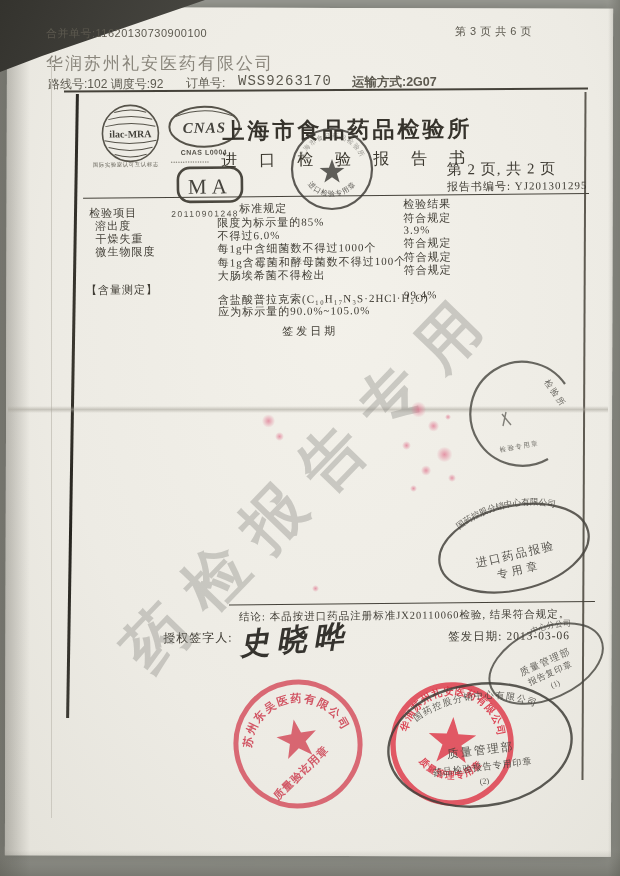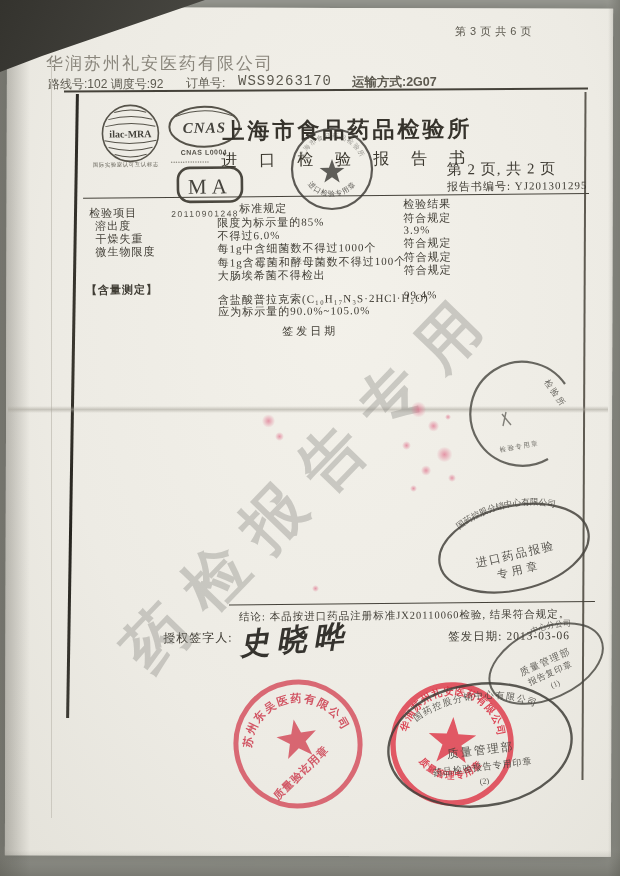--- a/index.html
+++ b/index.html
@@ -45,20 +45,21 @@
 
 <div class="stage">
 
   <div class="abs paper"></div>
 
   <div class="abs left-edge-shade"></div>
   <div class="abs dark-corner"></div>
   <div class="abs right-shade"></div>
   <div class="abs bottom-shade"></div>
 
+  <div class="t hdr hdr-sm" style="left:46px;top:26px;">合并单号:11620130730900100</div>
   <div class="t hdr hdr-sm" style="left:455px;top:24px;">第 3 页  共 6 页</div>
   <div class="t company" style="left:46px;top:52px;">华润苏州礼安医药有限公司</div>
   <div class="t hdr" style="left:48px;top:76px;font-size:12px;">路线号:102  调度号:92</div>
   <div class="t hdr" style="left:186px;top:75px;font-size:12px;">订单号:</div>
   <div class="t hdr mono" style="left:238px;top:73px;font-size:14px;letter-spacing:1px;">WSS9263170</div>
   <div class="t hdr" style="left:352px;top:74px;font-size:12.5px;font-weight:bold;">运输方式:2G07</div>
 
   <div class="abs rule" style="left:64px;top:89px;width:524px;height:2px;transform:rotate(-.35deg);"></div>
   <div class="abs" style="left:583px;top:92px;width:1.5px;height:688px;background:#5f5b52;transform:rotate(.25deg);"></div>
   <div class="abs fold-line" style="left:71px;top:94px;height:624px;"></div>
@@ -115,21 +116,21 @@
     </div>
     <div>
       <div class="t cell" style="left:150px;top:167px;">每1g含霉菌和酵母菌数不得过100个</div>
       <div class="t cell" style="left:336px;top:163px;">符合规定</div>
     </div>
     <div>
       <div class="t cell" style="left:150px;top:180px;">大肠埃希菌不得检出</div>
       <div class="t cell" style="left:336px;top:176px;">符合规定</div>
     </div>
 
-    <div class="t cell" style="left:18px;top:193px;font-weight:bold;">【含量测定】</div>
+    <div class="t cell" style="left:18px;top:193px;font-weight:normal;">【含量测定】</div>
     <div class="t cell" style="left:150px;top:204px;">含盐酸普拉克索(C₁₀H₁₇N₃S·2HCl·H₂O)</div>
     <div class="t cell" style="left:336px;top:202px;">99.4%</div>
     <div class="t cell" style="left:150px;top:216px;">应为标示量的90.0%~105.0%</div>
     <div class="t cell" style="left:214px;top:236px;letter-spacing:3px;">签发日期</div>
 
     <div class="t rule" style="left:158px;top:516px;width:366px;height:1.2px;"></div>
     <div class="t cell" style="left:168px;top:522px;font-size:10.5px;">结论: 本品按进口药品注册标准JX20110060检验, 结果符合规定。</div>
     <div class="t cell" style="left:92px;top:541px;font-size:12px;">授权签字人:</div>
     <div class="t sig" style="left:168px;top:532px;">史晓晔</div>
     <div class="t cell" style="left:377px;top:543px;font-size:11.5px;">签发日期: 2013-03-06</div>

